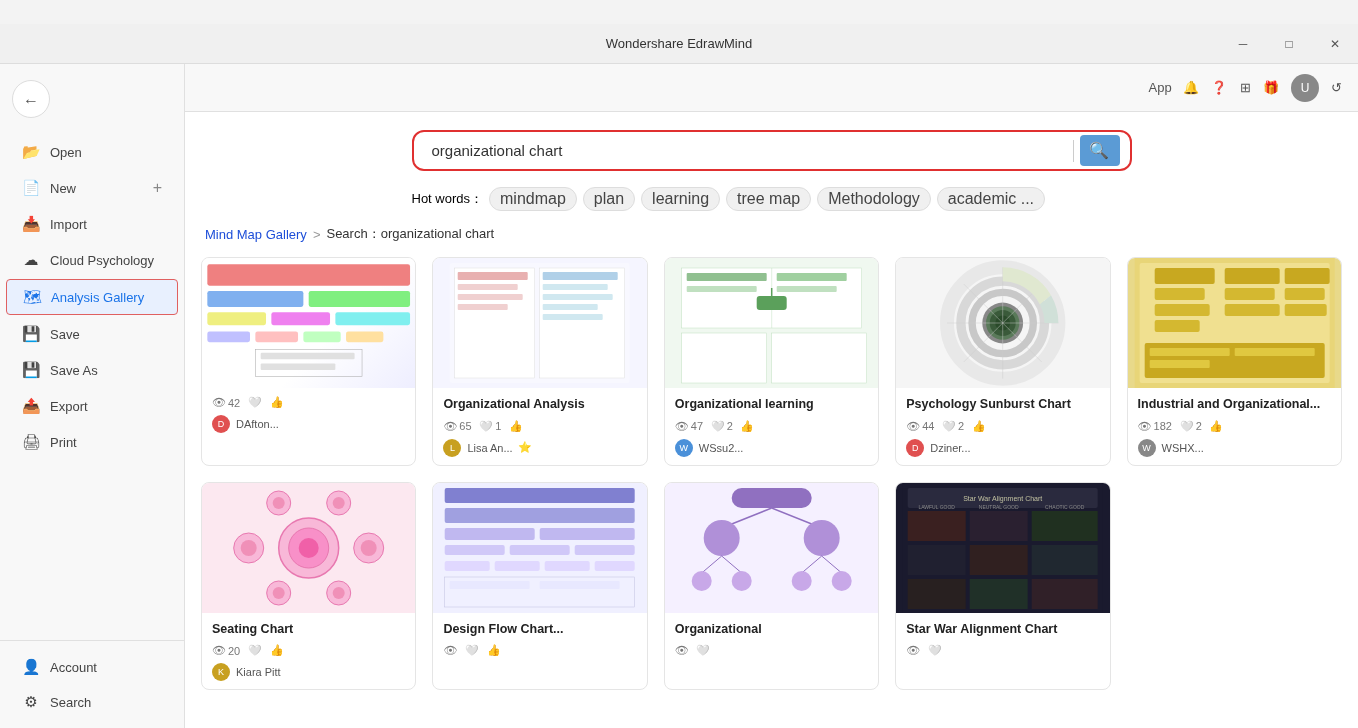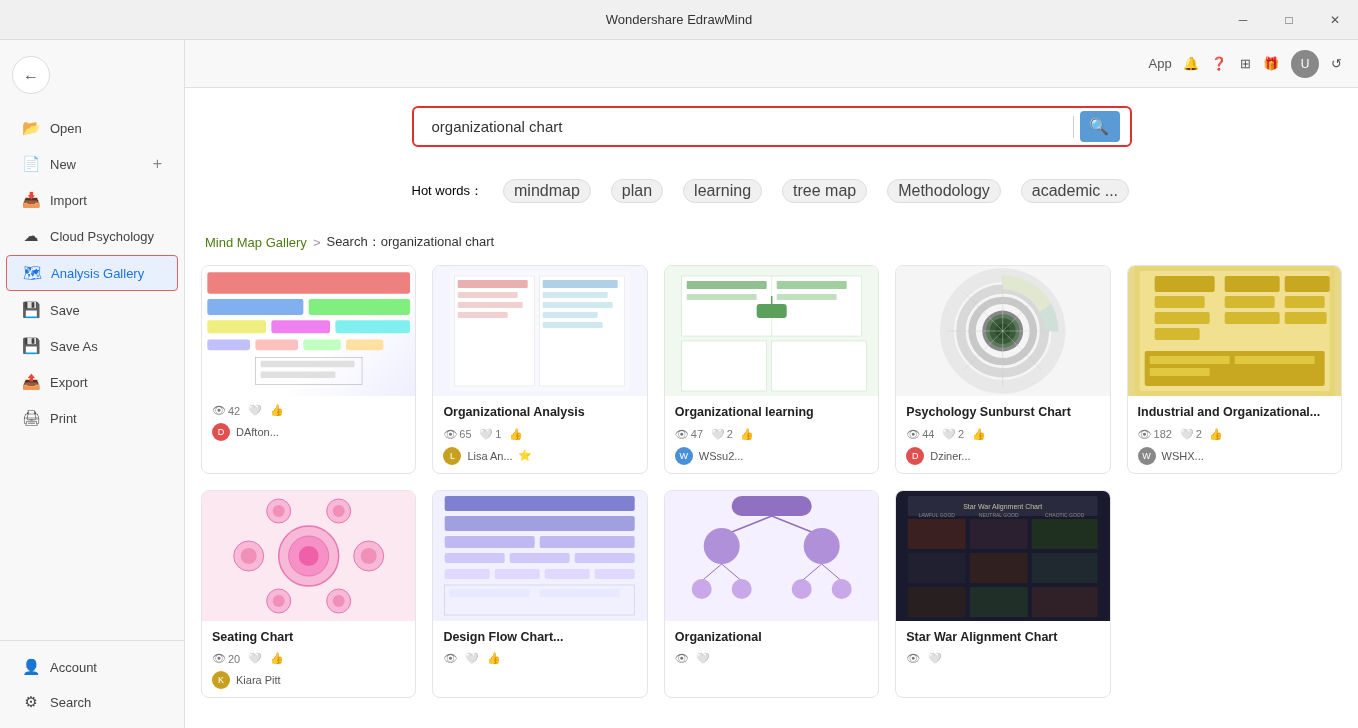--- a/index.html
+++ b/index.html
@@ -8,20 +8,21 @@
     
     .title-bar {
       height: 40px;
       background: #f0f0f0;
       display: flex;
       align-items: center;
       justify-content: center;
       position: relative;
       border-bottom: 1px solid #ddd;
       flex-shrink: 0;
+      margin-top: 24px;
     }
     .title-bar-title { font-size: 13px; color: #333; }
     .title-bar-controls { position: absolute; right: 0; top: 0; display: flex; align-items: center; height: 40px; }
     .title-bar-controls span { width: 46px; height: 40px; display: flex; align-items: center; justify-content: center; font-size: 12px; cursor: pointer; color: #555; }
 
     
     .app-layout { display: flex; flex: 1; overflow: hidden; }
 
     
     .sidebar {
@@ -49,35 +50,35 @@
     .top-bar {
       height: 48px; background: #f8f8f8; border-bottom: 1px solid #e0e0e0;
       display: flex; align-items: center; justify-content: flex-end; padding: 0 16px; gap: 12px; flex-shrink: 0;
     }
     .top-bar-item { font-size: 13px; color: #555; cursor: pointer; display: flex; align-items: center; gap: 3px; }
     .top-bar-avatar { width: 28px; height: 28px; border-radius: 50%; background: #888; display: flex; align-items: center; justify-content: center; color: white; font-size: 12px; cursor: pointer; }
 
     
     .search-area { padding: 18px 20px 10px; flex-shrink: 0; }
     .search-box-wrapper {
-      border: 2.5px solid #e03030; border-radius: 6px; display: flex; align-items: center;
+      border: 2.5px solid #e03030; border-radius: 12px; display: flex; align-items: center;
       background: white; padding: 0 10px; max-width: 720px; margin: 0 auto;
     }
     .search-box-wrapper input {
       flex: 1; border: none; outline: none; font-size: 15px; padding: 10px 8px; color: #333;
     }
     .search-btn { background: #5b9bd5; border: none; border-radius: 4px; padding: 6px 10px; cursor: pointer; color: white; font-size: 16px; }
 
     
-    .hot-words { display: flex; align-items: center; gap: 20px; padding: 6px 20px; font-size: 13px; flex-shrink: 0; flex-wrap: wrap; max-width: 760px; margin: 16px auto; width: 100%; }
+    .hot-words { display: flex; align-items: center; gap: 6px; padding: 6px 20px; font-size: 13px; flex-shrink: 0; flex-wrap: wrap; max-width: 760px; margin: 0 auto; width: 100%; }
     .hot-word { color: #444; background: #f0f0f0; border-radius: 12px; padding: 2px 10px; font-size: 16px; cursor: pointer; border: 1px solid #ddd; }
 
     
     .breadcrumb { padding: 8px 20px; font-size: 13px; color: #555; display: flex; align-items: center; gap: 6px; flex-shrink: 0; }
-    .breadcrumb a { color: #4d7c0f; text-decoration: none; cursor: pointer; }
+    .breadcrumb a { color: #1d4ed8; text-decoration: none; cursor: pointer; }
     .breadcrumb-sep { color: #999; }
     .breadcrumb-current { color: #333; }
 
     
     .gallery { padding: 6px 16px 20px; display: grid; grid-template-columns: repeat(5, 1fr); gap: 16px; overflow-y: auto; }
     .gallery-card { background: white; border: 1px solid #e5e5e5; border-radius: 8px; overflow: hidden; cursor: pointer; transition: box-shadow 0.2s; }
     .card-thumb { width: 100%; height: 130px; overflow: hidden; display: flex; align-items: center; justify-content: center; background: #f9f9f9; position: relative; }
     .card-body { padding: 8px 10px; }
     .card-title { font-size: 12.5px; font-weight: 600; color: #222; margin-bottom: 6px; line-height: 1.4; }
     .card-meta { display: flex; align-items: center; gap: 8px; font-size: 11px; color: #777; margin-bottom: 6px; }

